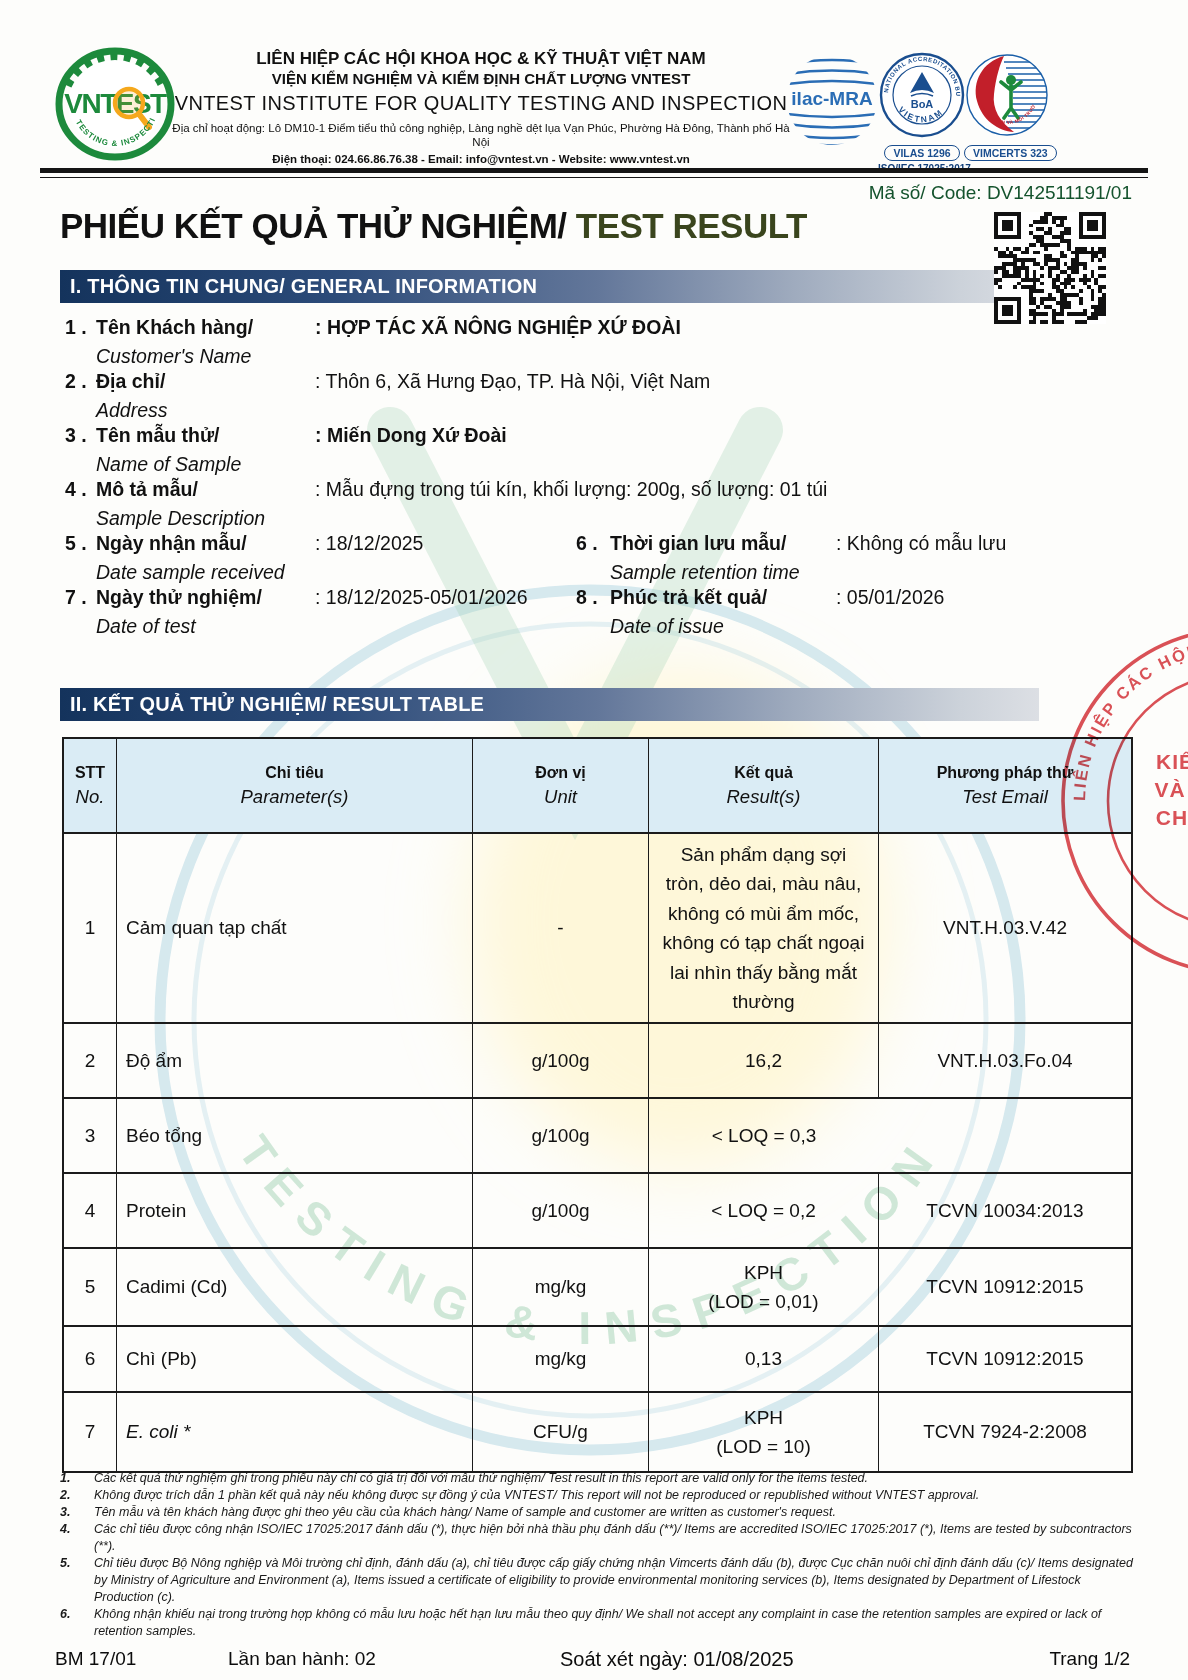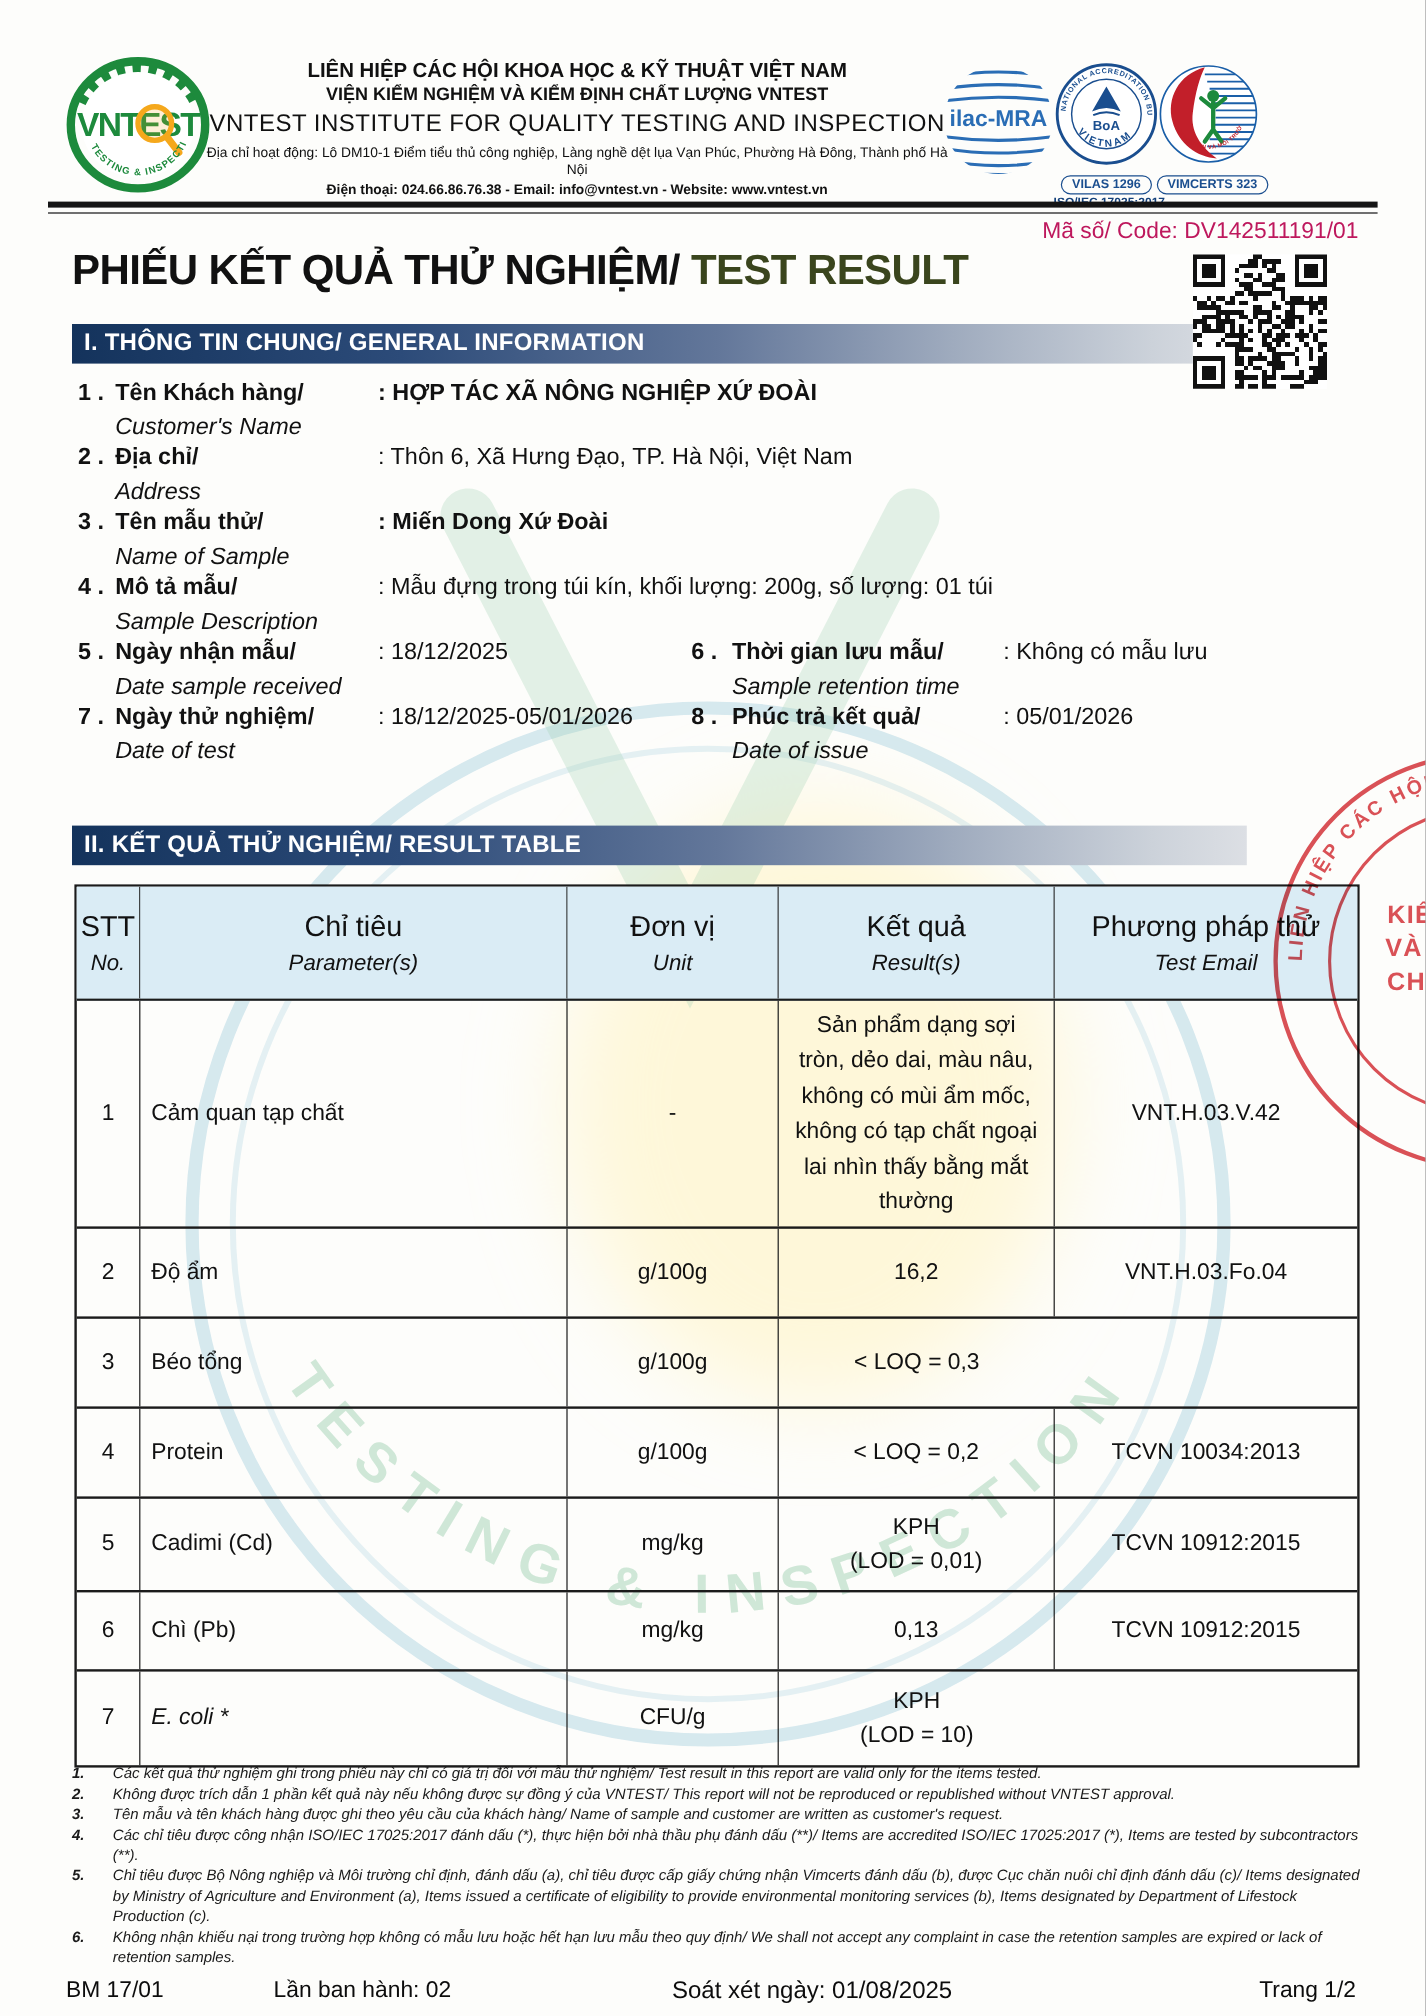--- a/index.html
+++ b/index.html
@@ -20,21 +20,21 @@
   .b-ilac{left:784px;width:96px;}
   .b-boa{left:878px;width:88px;}
   .b-vim{left:964px;width:86px;}
   .pill{display:inline-block;border:1.6px solid #1a4e8f;border-radius:9px;color:#1a4e8f;
         font-size:10.5px;font-weight:bold;padding:1px 8px;margin-top:3px;white-space:nowrap;}
   .iso-txt{font-size:10px;font-weight:bold;color:#13407a;margin-top:2px;white-space:nowrap;}
 
   .hrule{position:absolute;left:40px;width:1108px;top:168px;height:10px;
          border-top:5px solid #151515;border-bottom:1.5px solid #151515;}
 
-  .code-line{position:absolute;right:56px;top:182px;font-size:19px;color:#be185d;}
+  .code-line{position:absolute;right:56px;top:182px;font-size:19px;color:#14532d;}
 
   .doc-title{position:absolute;left:60px;top:206px;font-size:35px;font-weight:bold;letter-spacing:-.5px;}
   .doc-title .t-en{color:#3a451d;}
   .qr{position:absolute;left:994px;top:212px;width:112px;height:112px;background:#fff;z-index:3;}
   .qr svg{width:100%;height:100%;display:block;}
 
   
   .secbar{position:absolute;left:60px;width:979px;height:33px;line-height:33px;color:#fff;
           font-weight:bold;font-size:20px;padding-left:10px;letter-spacing:.2px;z-index:2;
           background:linear-gradient(90deg,#14335c 0%,#2c4b79 28%,#63779a 55%,#9fabbe 75%,#ccd2da 92%,#dcdfe4 100%);}
@@ -54,21 +54,21 @@
   .rtable{position:absolute;left:62px;top:737px;width:1071px;border:2.2px solid #1b1b1b;z-index:2;}
   .trow{display:grid;grid-template-columns:53px 356px 176px 230px 1fr;border-bottom:2px solid #1b1b1b;}
   .trow:last-child{border-bottom:none;}
   .trow.thead{border-bottom:2.6px solid #1b1b1b;}
   .td{border-right:1.6px solid #1b1b1b;display:flex;flex-direction:column;align-items:center;
       justify-content:center;text-align:center;font-size:19px;padding:2px 4px;}
   .td:last-child{border-right:none;}
   .td.param{align-items:flex-start;text-align:left;padding-left:9px;}
   .thead{background:#daecf5;}
   .thead .td{background:#daecf5;}
-  .h-vn{font-weight:normal;font-size:24px;}
+  .h-vn{font-weight:bold;font-size:16px;}
   .h-en{font-style:italic;font-size:18.5px;margin-top:4px;}
   .res1{display:block;line-height:29.5px;}
   .res2{display:block;line-height:29.5px;}
   .it{font-style:italic;}
 
   
   .wm{position:absolute;left:90px;top:360px;width:1010px;height:1120px;z-index:0;pointer-events:none;}
   .stamp{position:absolute;left:1030px;top:596px;width:410px;height:410px;z-index:4;
          mix-blend-mode:multiply;opacity:.88;pointer-events:none;}
 
@@ -360,20 +360,21 @@
     </div>
 
     <div class="trow" style="height:78px">
       <div class="td">7</div>
       <div class="td param it">E. coli *</div>
       <div class="td">CFU/g</div>
       <div class="td">
           <span class="res1">KPH</span>
           <span class="res2">(LOD = 10)</span>
         </div>
+      <div class="td">TCVN 7924-2:2008</div>
     </div>
   </div>
 
   <svg class="stamp" viewBox="0 0 410 410">
     <g transform="translate(205,205)">
       <circle r="172" fill="none" stroke="#d6393f" stroke-width="3.6"></circle>
       <circle r="127" fill="none" stroke="#d6393f" stroke-width="2.6"></circle>
       <path id="stampArc" d="M -150 0 A 150 150 0 1 1 150 0" fill="none"></path>
       <text font-size="16.5" font-weight="bold" fill="#d6393f" letter-spacing="2.4">
         <textPath href="#stampArc" startOffset="0%">LIÊN HIỆP CÁC HỘI KHOA HỌC &amp; KỸ THUẬT VIỆT NAM</textPath>

